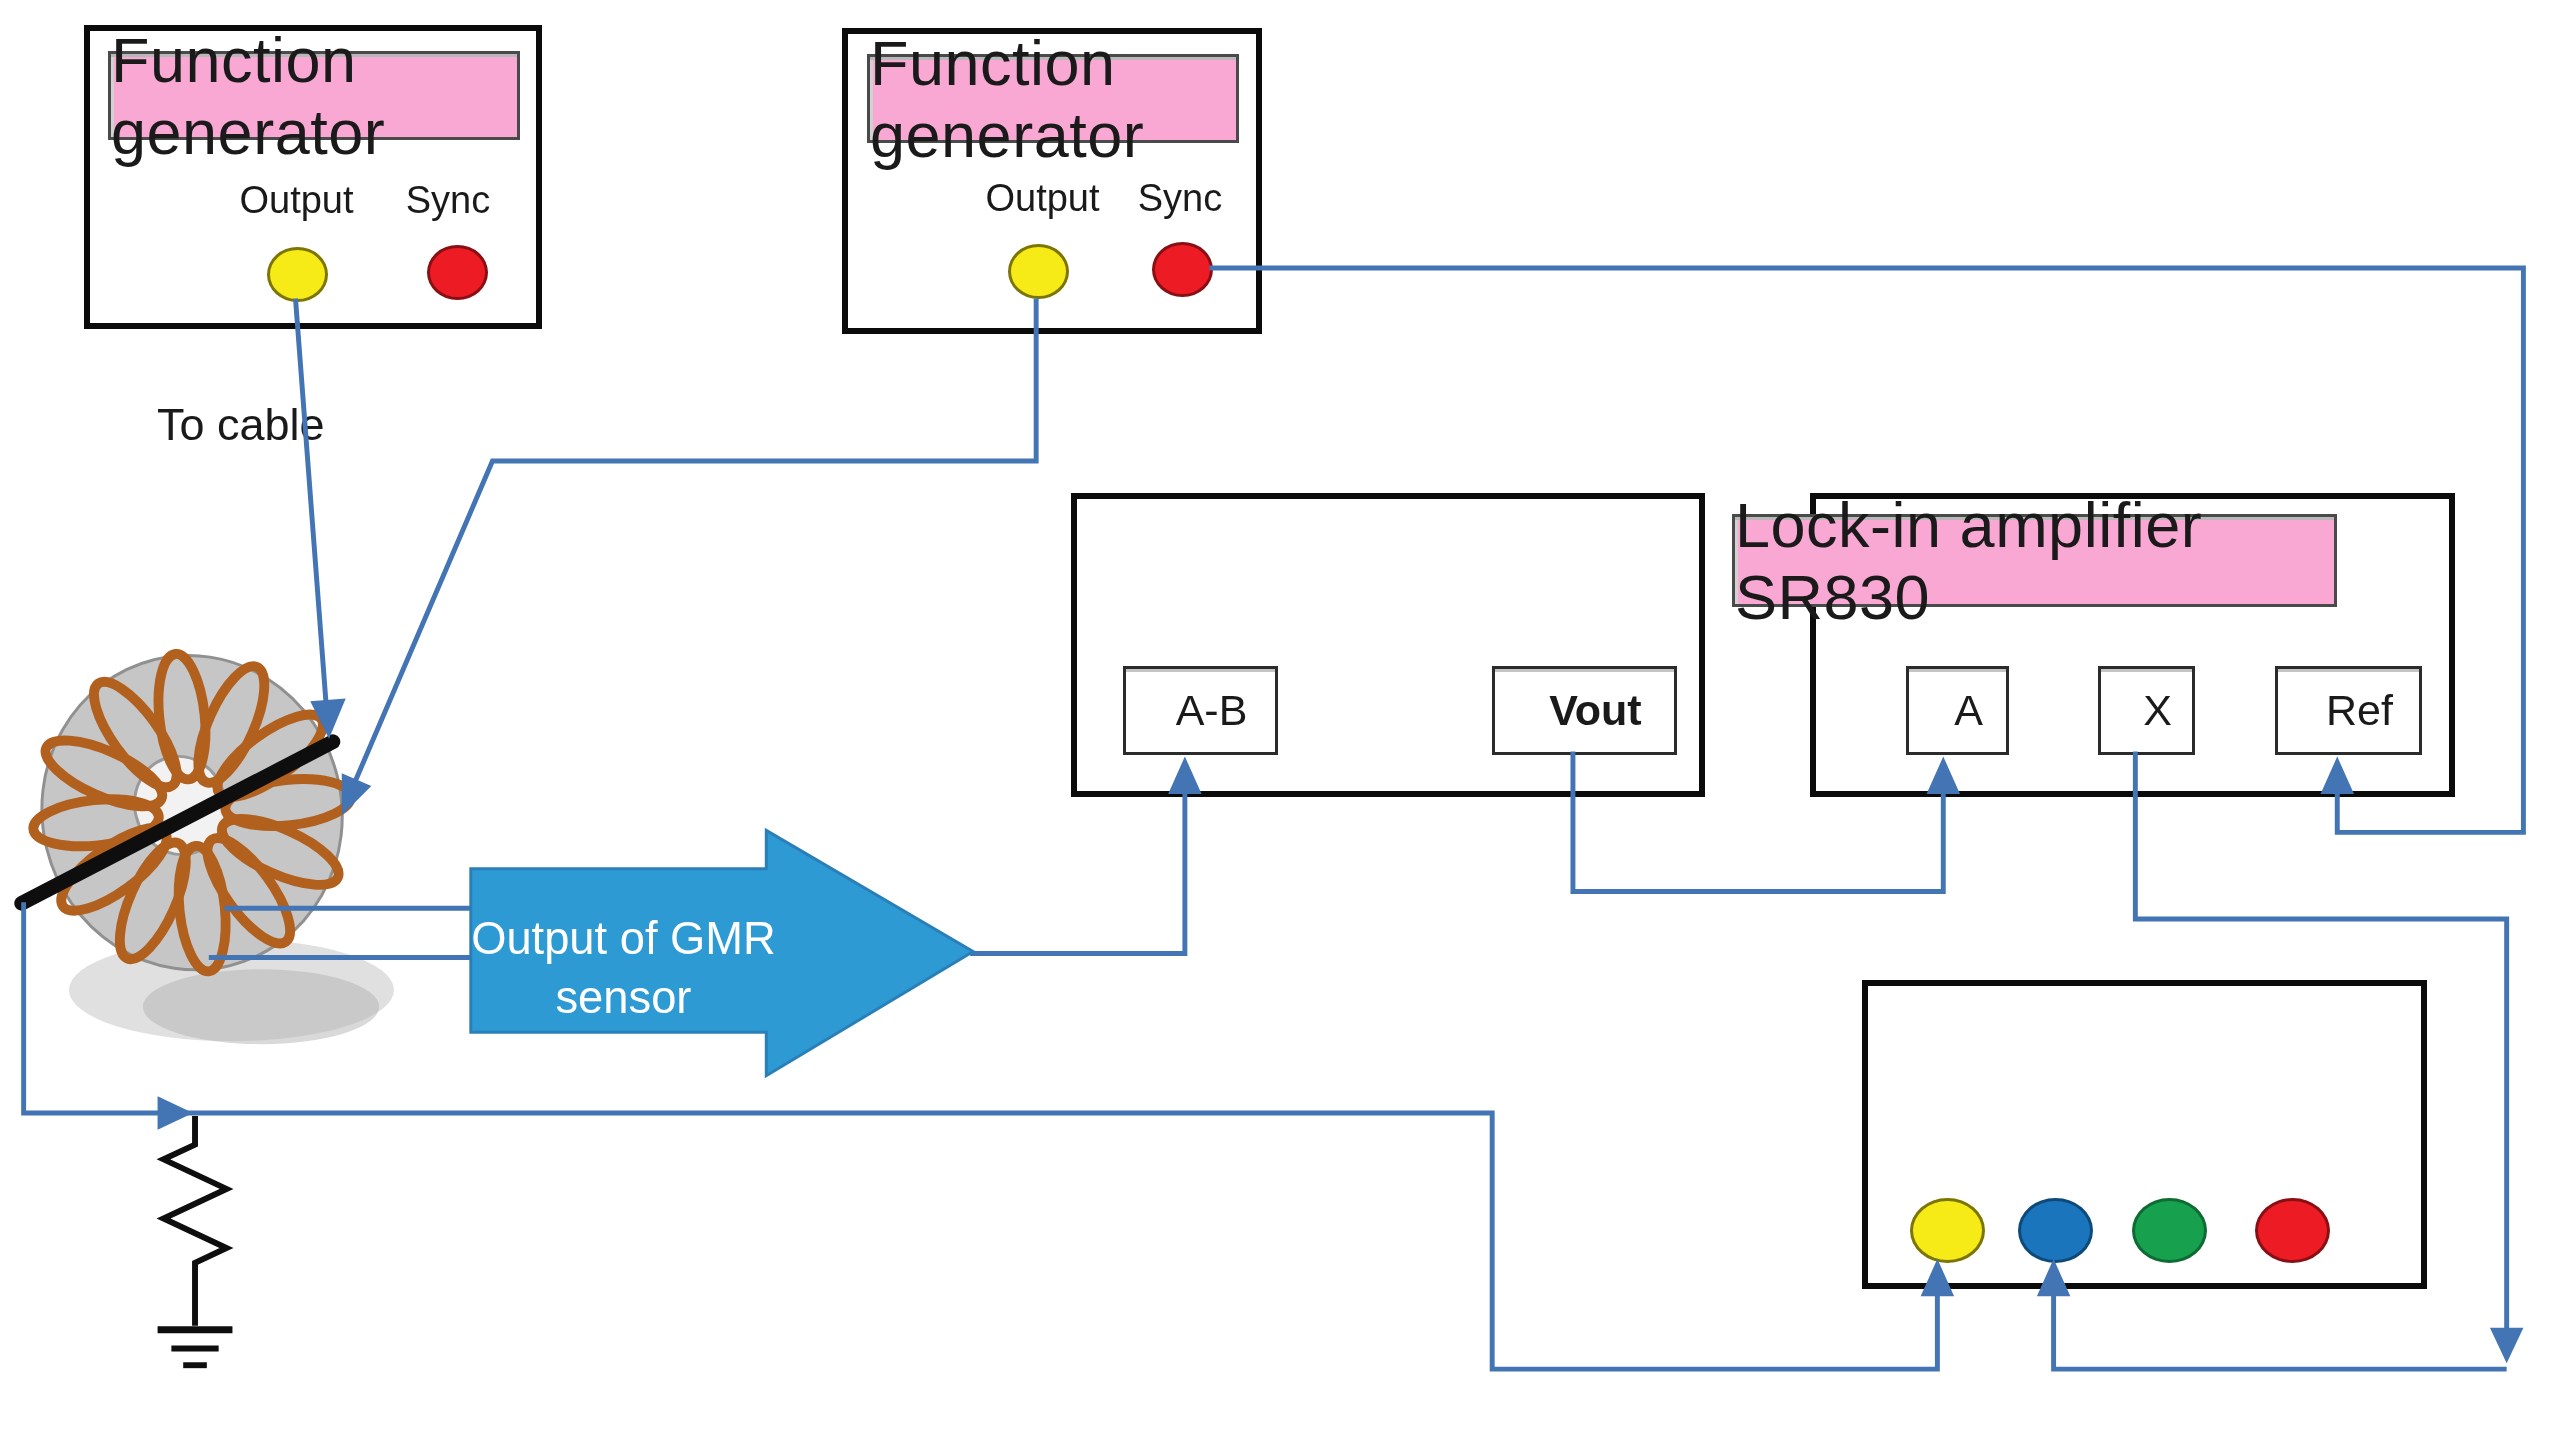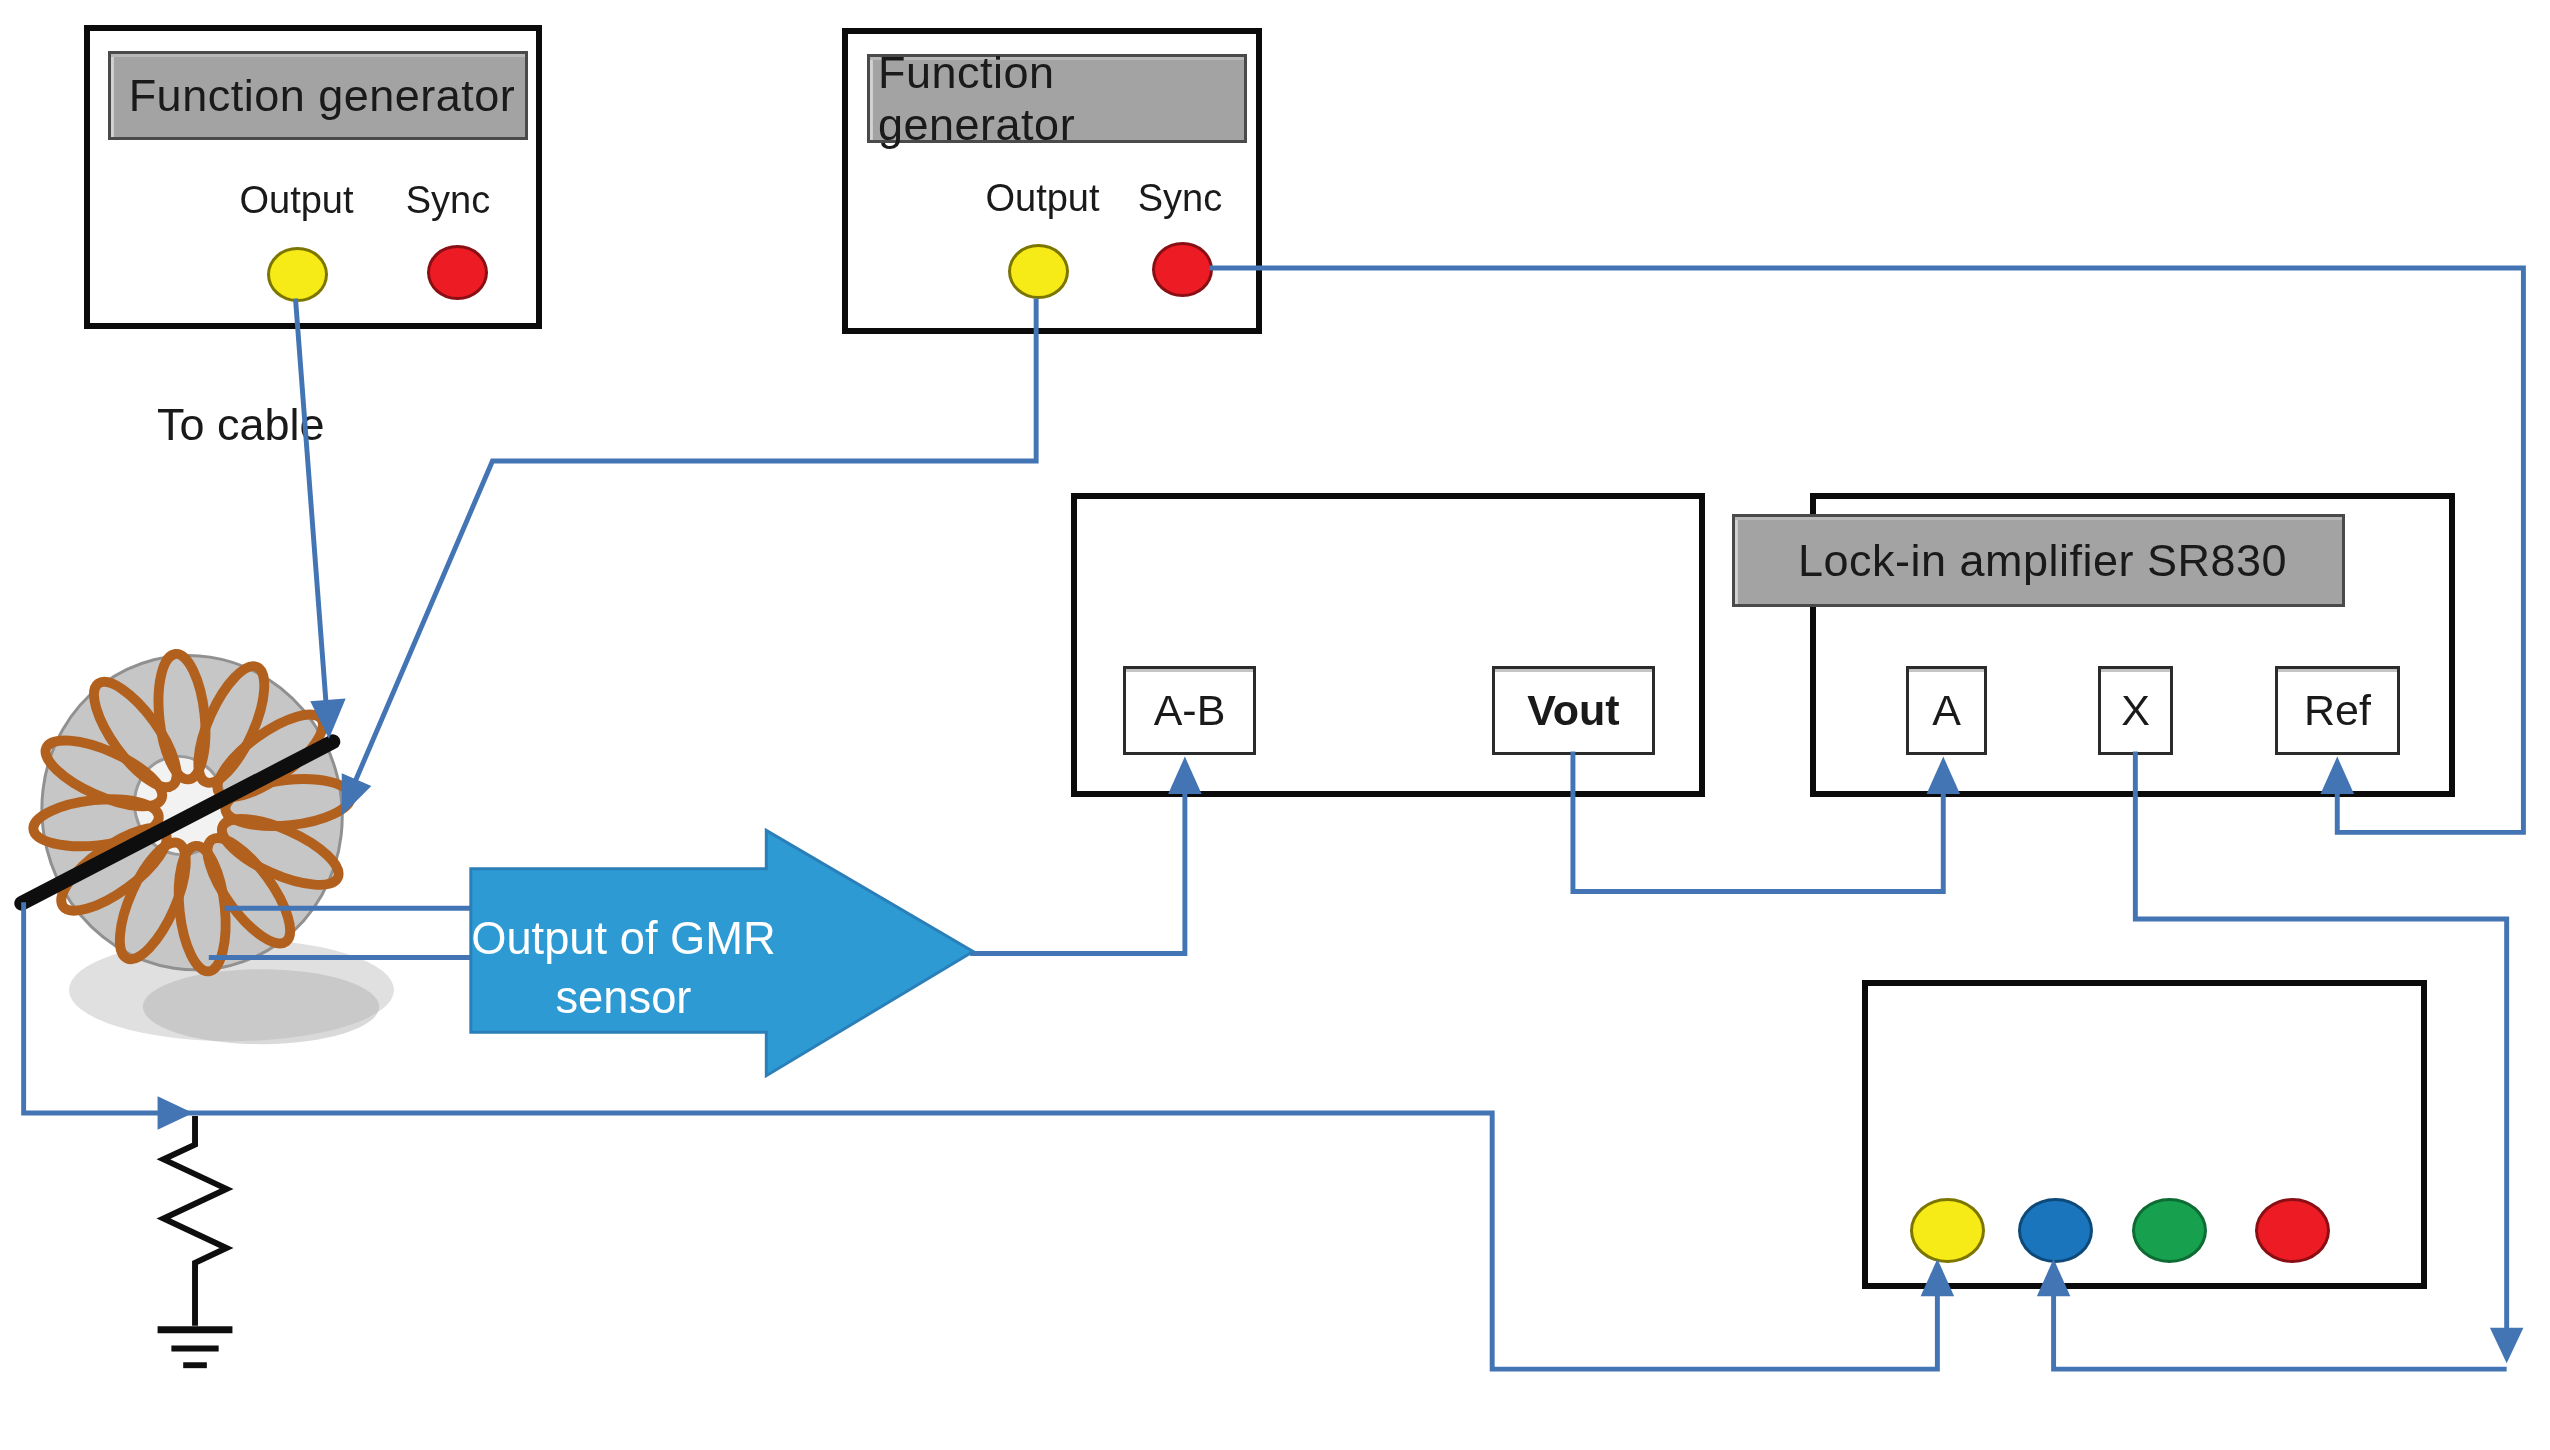--- a/index.html
+++ b/index.html
@@ -1,27 +1,27 @@
 <!DOCTYPE html>
 <html><head>
 <meta charset="utf-8">
 <style>
   html,body{margin:0;padding:0;background:#fff;}
   body{width:2550px;height:1451px;position:relative;overflow:hidden;
        font-family:"Liberation Sans", sans-serif;color:#1a1a1a;}
   .stage{position:absolute;inset:0;}
   .box{position:absolute;background:#fff;border:6.9px solid #0b0b0b;z-index:1;}
-  .titlebox{position:absolute;background:#a3a3a3;border:3px solid #4a4a4a;
+  .titlebox{position:absolute;background:#f9a8d4;border:3px solid #4a4a4a;
             box-shadow:inset 0 3.9px 0 -1px #b8b8b8, inset 3.9px 0 0 -1px #d2d2d2;
             display:flex;align-items:center;justify-content:center;
-            font-size:45px;letter-spacing:0.5px;z-index:2;padding-left:8px;}
+            font-size:63px;letter-spacing:0.5px;z-index:2;}
   .chip{position:absolute;background:#fff;border:3px solid #2b2b2b;
         box-shadow:inset 0 3.9px 0 -1px #c4c4c4;
         display:flex;align-items:center;justify-content:center;
-        font-size:43px;z-index:2;}
+        font-size:43px;z-index:2;padding-left:22px;}
   .portlabel{position:absolute;font-size:38px;text-align:center;z-index:2;}
   .floatlabel{position:absolute;font-size:45px;z-index:2;white-space:nowrap;}
   .dot{position:absolute;border-radius:50%;z-index:5;}
   .dot.yellow{background:#f6eb16;border:3px solid #7c7600;}
   .dot.red{background:#ed1c24;border:3px solid #8a0f14;}
   .dot.blue{background:#1b75bc;border:3px solid #0d4a7a;}
   .dot.green{background:#17a14e;border:3px solid #0d6b33;}
   svg.wires{position:absolute;inset:0;z-index:10;pointer-events:none;}
   svg.underlay{position:absolute;inset:0;z-index:0;}
 </style>

